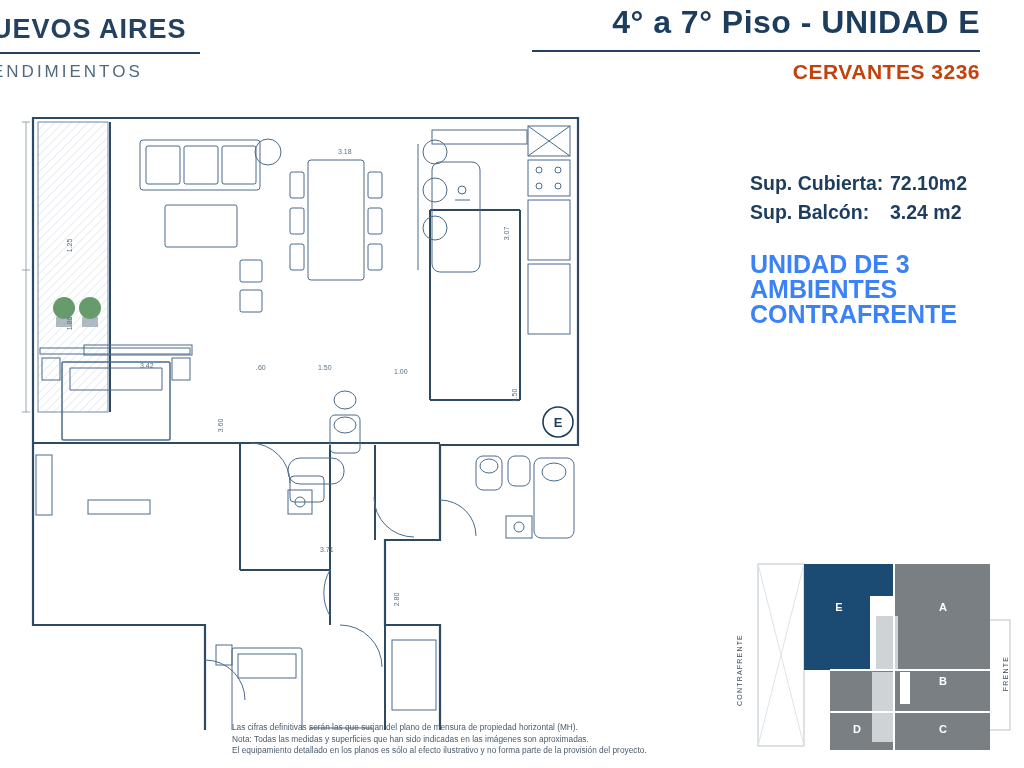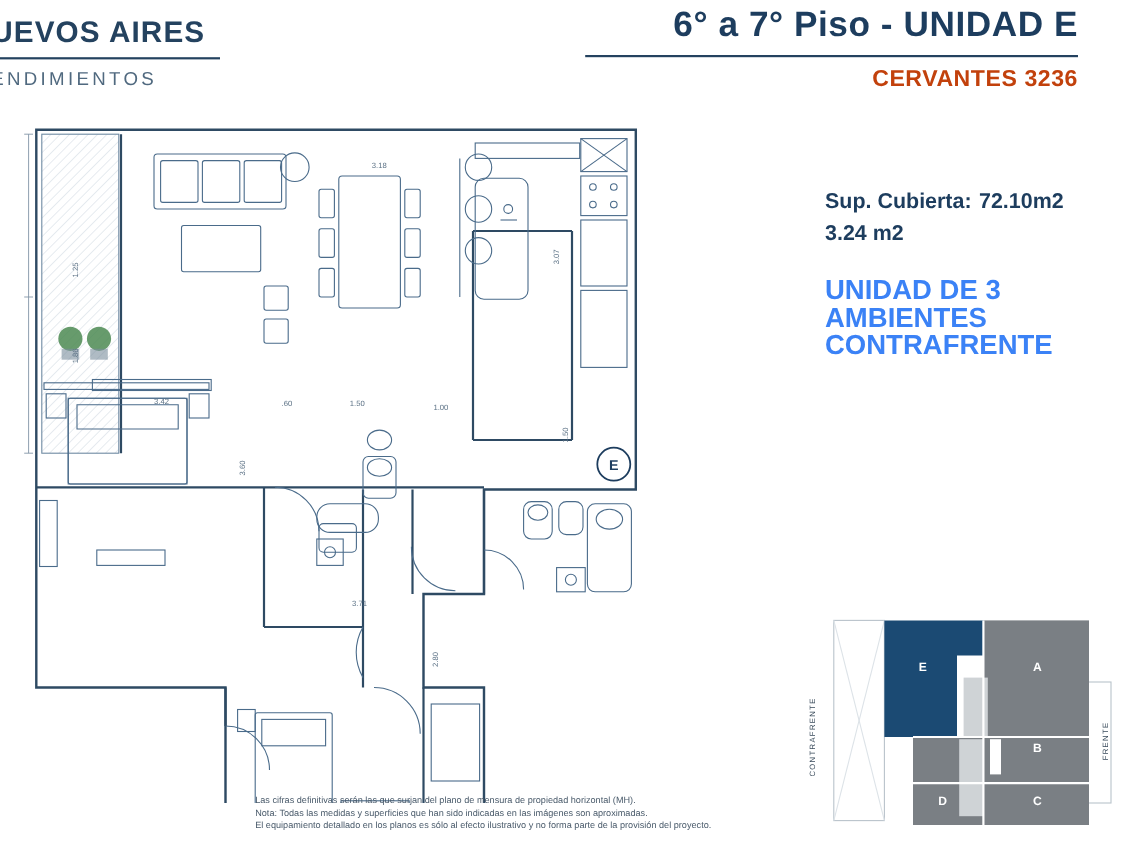--- a/index.html
+++ b/index.html
@@ -152,31 +152,32 @@
     color: #4a5b6b;
   }
 </style>
 </head>
 <body>
 
 <div class="header">
   <div class="brand-name">UEVOS AIRES</div>
   <div class="brand-rule"></div>
   <div class="brand-sub">ENDIMIENTOS</div>
-  <div class="title-main">6° a 7° Piso - UNIDAD E</div>
+  <div class="title-main">4° a 7° Piso - UNIDAD E</div>
   <div class="title-rule"></div>
   <div class="title-sub">CERVANTES 3236</div>
 </div>
 
 <div class="info-panel">
   <div class="info-row">
     <span class="info-label">Sup. Cubierta:</span>
     <span class="info-value">72.10m2</span>
   </div>
   <div class="info-row">
+    <span class="info-label">Sup. Balcón:</span>
     <span class="info-value">3.24 m2</span>
   </div>
   <div class="info-block">
     <div>UNIDAD DE 3 AMBIENTES</div>
     <div>CONTRAFRENTE</div>
   </div>
 </div>
 
 <div class="plan">
 <svg width="720" height="630" viewBox="0 0 720 630" xmlns="http://www.w3.org/2000/svg">

